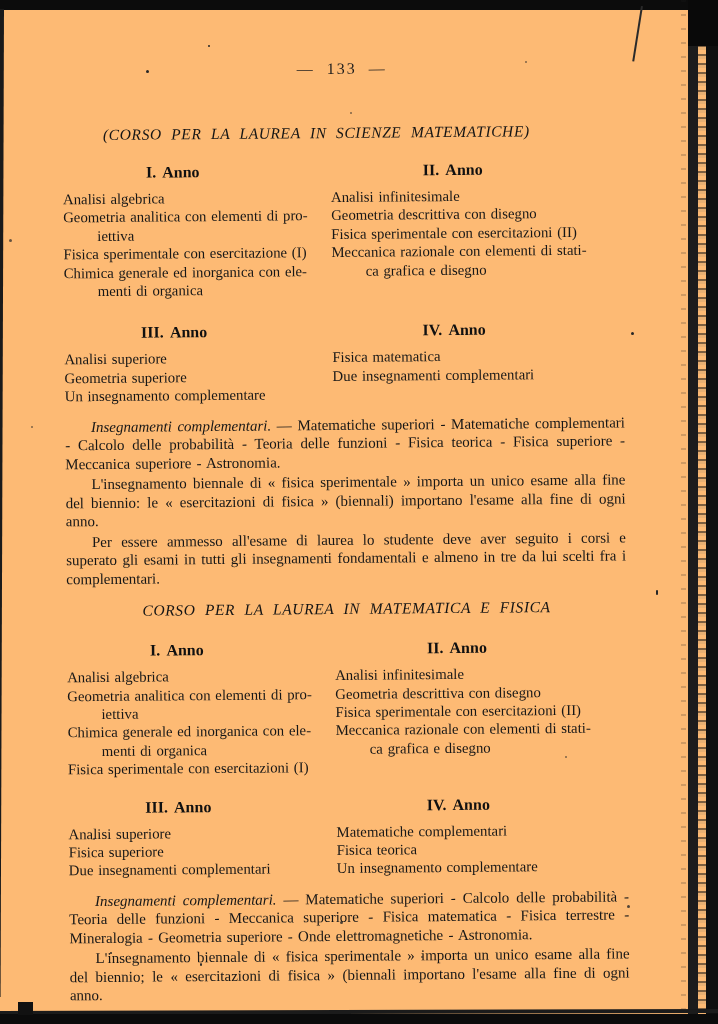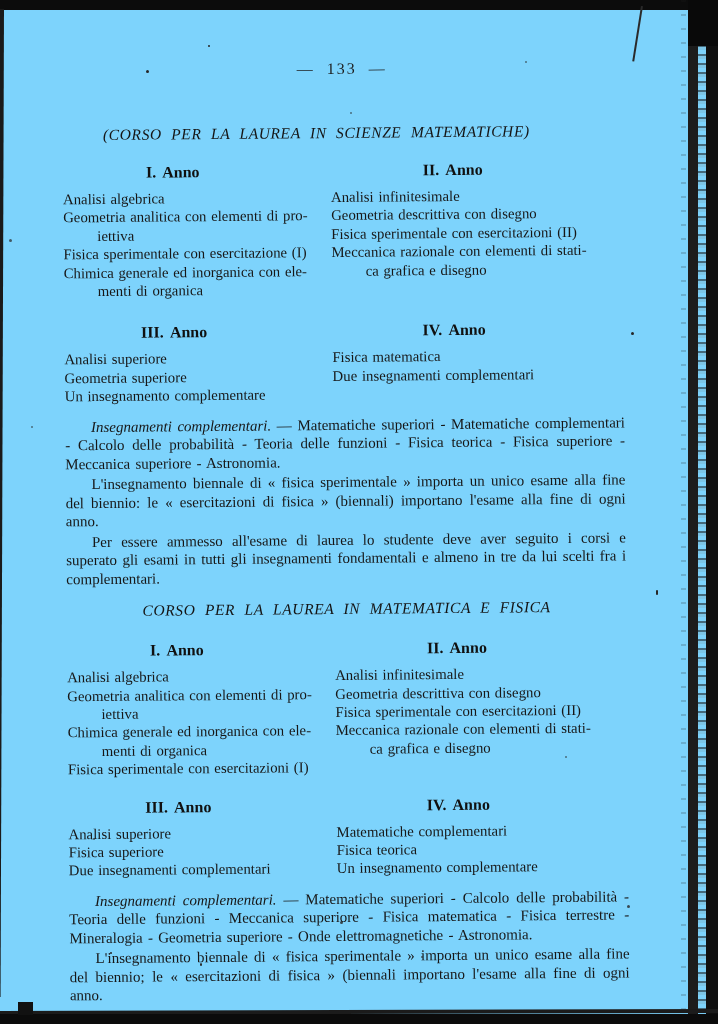--- a/index.html
+++ b/index.html
@@ -2,21 +2,21 @@
 <html><head>
 <meta charset="utf-8">
 <style>
   html,body{margin:0;padding:0;}
   body{
     width:718px;height:1024px;overflow:hidden;position:relative;
     background:#f8f7f3;
     font-family:"Liberation Serif","DejaVu Serif",serif;
     color:#161616;
   }
-  .page{position:absolute;inset:0;background:#7dd3fc;}
+  .page{position:absolute;inset:0;background:#fdba74;}
   
   .edge-top{position:absolute;left:0;top:0;width:718px;height:10px;background:#0c0c0c;}
   .edge-left{position:absolute;left:0;top:9px;width:4px;height:988px;background:#1a1a1a;transform:rotate(.2deg);transform-origin:top left;}
   .right-band-inner{position:absolute;left:688px;top:0;width:10px;height:1024px;background:#1c1c1c;}
   .right-gutter-noise{position:absolute;left:698px;top:0;width:8px;height:1024px;
     background:repeating-linear-gradient(to bottom,rgba(20,20,20,.55) 0 2px,rgba(120,120,110,.15) 2px 5px,transparent 5px 9px);}
   .right-gutter-noise2{position:absolute;left:681px;top:0;width:5px;height:1024px;opacity:.5;
     background:repeating-linear-gradient(to bottom,rgba(30,30,30,.4) 0 2px,transparent 2px 14px);}
   .right-band-outer{position:absolute;left:706px;top:0;width:12px;height:1024px;background:#0f0f0f;}
   .corner-blob-tr{position:absolute;left:688px;top:0;width:30px;height:46px;background:#090909;}

